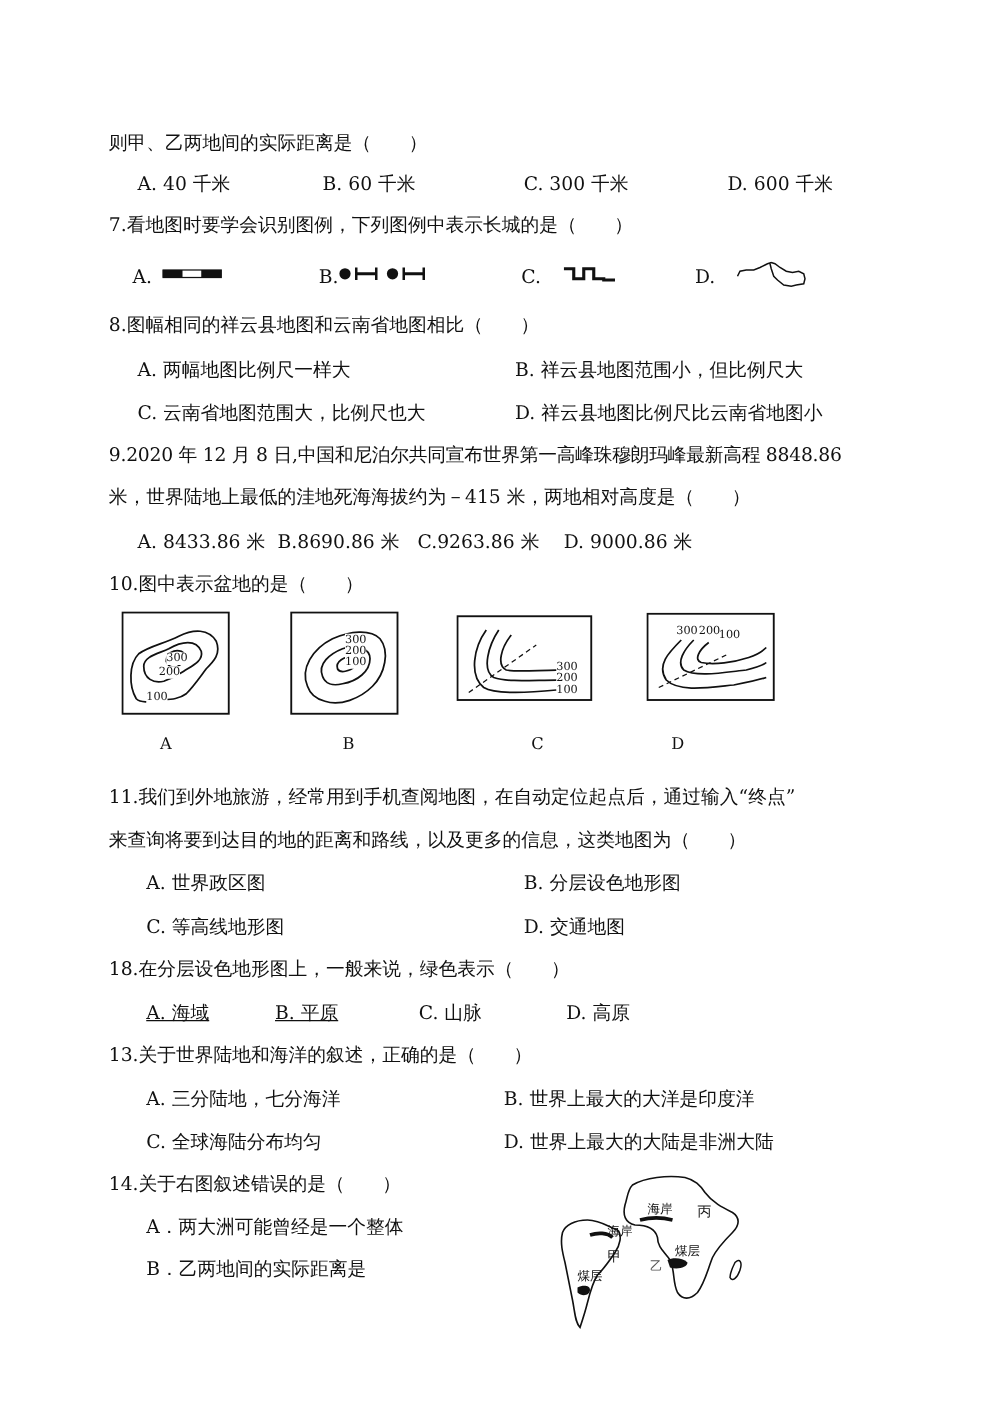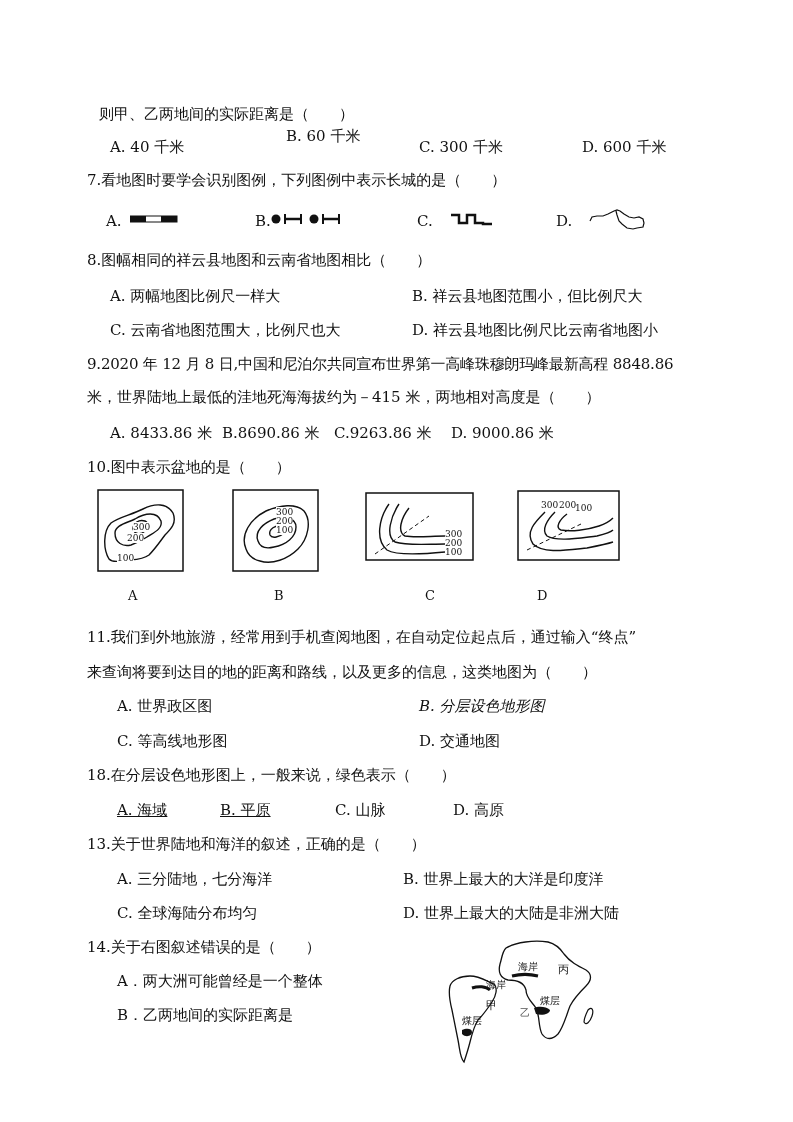--- a/index.html
+++ b/index.html
@@ -8,23 +8,23 @@
   .line { position: absolute; white-space: nowrap; font-size: 15px; line-height: 20px; }
   .opt { position: absolute; white-space: nowrap; font-size: 15px; line-height: 20px; }
   .fig { position: absolute; }
   .fig svg { display: block; }
   .sym { position: absolute; }
   .flabel { position: absolute; font-size: 13px; }
 </style>
 </head>
 <body>
 
-<div class="line" style="left:87px; top:104px;margin-left:12px;">则甲、乙两地间的实际距离是（　　）</div>
+<div class="line" style="left:87px; top:104px;">则甲、乙两地间的实际距离是（　　）</div>
 <div class="opt" style="left:110px; top:137px;">A.  40 千米</div>
-<div class="opt" style="left:258px; top:126px;margin-left:28px;">B.  60 千米</div>
+<div class="opt" style="left:258px; top:137px;">B.  60 千米</div>
 <div class="opt" style="left:419px; top:137px;">C.  300 千米</div>
 <div class="opt" style="left:582px; top:137px;">D.  600 千米</div>
 
 <div class="line" style="left:87px; top:170px;">7.看地图时要学会识别图例，下列图例中表示长城的是（　　）</div>
 <div class="opt" style="left:106px; top:211px;">A.</div>
 <div class="sym" style="left:130px; top:212px;">
   <svg width="48" height="14" viewBox="0 0 48 14">
     <rect x="0" y="4" width="47" height="6" fill="#fff" stroke="#111" stroke-width="1"></rect>
     <rect x="0" y="4" width="16" height="6" fill="#111"></rect>
     <rect x="31" y="4" width="16" height="6" fill="#111"></rect>
@@ -122,21 +122,21 @@
 </div>
 
 <div class="opt" style="left:128px; top:586px; font-size:13px;">A</div>
 <div class="opt" style="left:274px; top:586px; font-size:13px;">B</div>
 <div class="opt" style="left:425px; top:586px; font-size:13px;">C</div>
 <div class="opt" style="left:537px; top:586px; font-size:13px;">D</div>
 
 <div class="line" style="left:87px; top:627px;">11.我们到外地旅游，经常用到手机查阅地图，在自动定位起点后，通过输入“终点”</div>
 <div class="line" style="left:87px; top:662px;">来查询将要到达目的地的距离和路线，以及更多的信息，这类地图为（　　）</div>
 <div class="opt" style="left:117px; top:696px;">A.  世界政区图</div>
-<div class="opt" style="left:419px; top:696px;font-style:italic;">B.  分层设色地形图</div>
+<div class="opt" style="left:419px; top:696px;">B.  分层设色地形图</div>
 <div class="opt" style="left:117px; top:731px;">C.  等高线地形图</div>
 <div class="opt" style="left:419px; top:731px;">D.  交通地图</div>
 
 <div class="line" style="left:87px; top:765px;">18.在分层设色地形图上，一般来说，绿色表示（　　）</div>
 <div class="opt" style="left:117px; top:800px;text-decoration:underline;">A.  海域</div>
 <div class="opt" style="left:220px; top:800px;text-decoration:underline;">B.  平原</div>
 <div class="opt" style="left:335px; top:800px;">C.  山脉</div>
 <div class="opt" style="left:453px; top:800px;">D.  高原</div>
 
 <div class="line" style="left:87px; top:834px;">13.关于世界陆地和海洋的叙述，正确的是（　　）</div>

